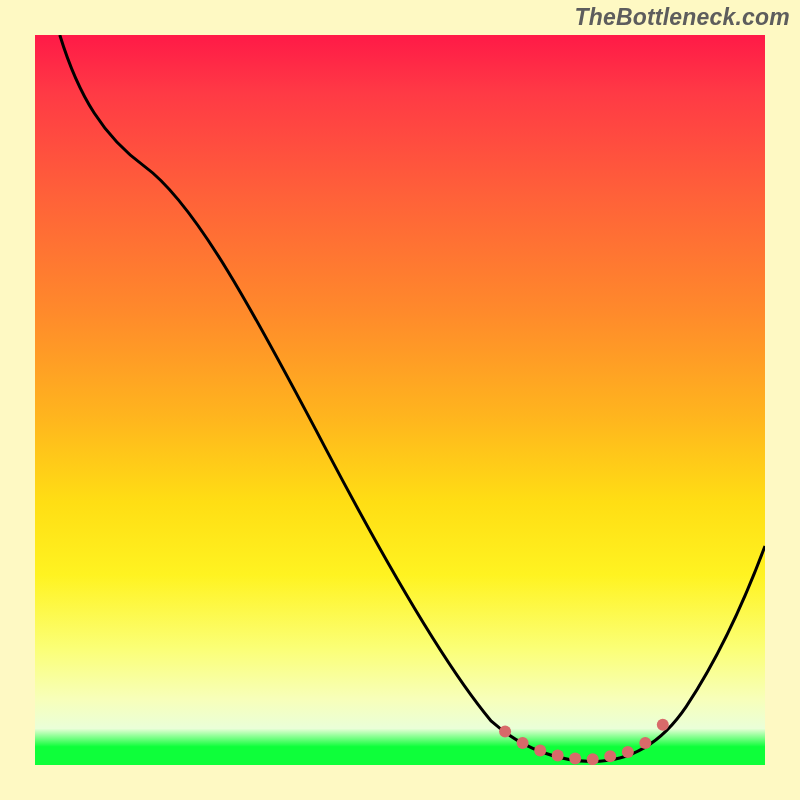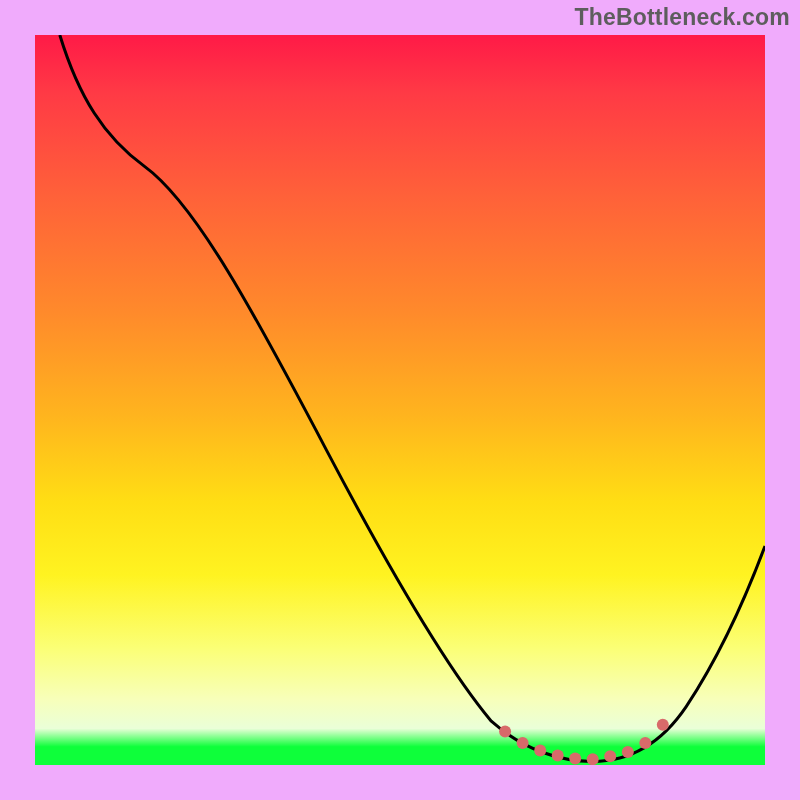--- a/index.html
+++ b/index.html
@@ -8,21 +8,22 @@
     width: 800px;
     height: 800px;
     background: #000000;
     overflow: hidden;
     font-family: Arial, Helvetica, sans-serif;
   }
   .frame {
     position: relative;
     width: 800px;
     height: 800px;
-    background: #f0abfc;
+    background: #fef9c3;
+    font-style: italic;
   }
   .watermark {
     position: absolute;
     top: 4px;
     right: 10px;
     color: #5d5d5d;
     font-size: 23px;
     font-weight: 600;
     letter-spacing: 0.2px;
     z-index: 10;

